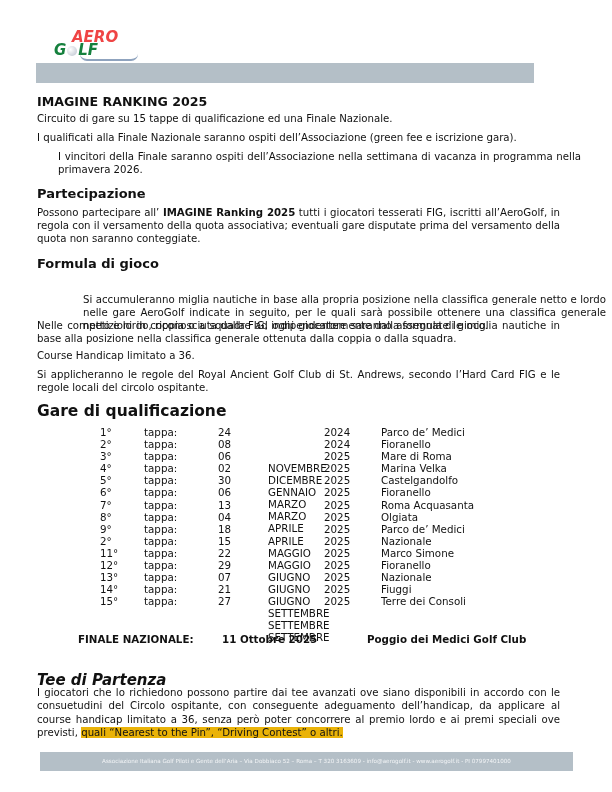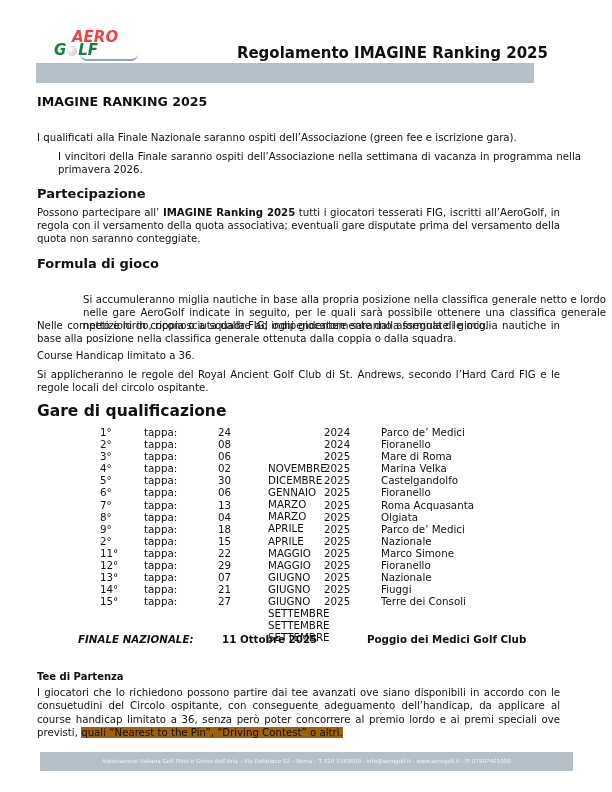--- a/index.html
+++ b/index.html
@@ -30,41 +30,41 @@
     .race-row span { position: absolute; top: 0; }
     .c-num { left: 0; }
     .c-tappa { left: 44px; }
     .c-day { left: 118px; }
     .c-month { left: 168px; margin-top: 36px; }
     .c-year { left: 224px; }
     .c-venue { left: 281px; }
 
     .finale { position: absolute; top: 633px; font-size: 10.3px; font-weight: bold; white-space: nowrap; }
 
-    mark.hl { background: #a16207; color: #111; padding: 0; }
+    mark.hl { background: #eab308; color: #111; padding: 0; }
 
     .footer-bar { position: absolute; left: 40px; top: 752px; width: 533px; height: 19px; background: #b4bfc7;
                   color: #f2f4f6; font-size: 5.6px; line-height: 19px; text-align: center; white-space: nowrap;
                   font-family: "DejaVu Sans", sans-serif; }
   </style>
 </head>
 <body>
 
 <div class="page">
 
   <div class="logo">
     <span class="aero">AERO</span>
     <span class="golf"><span>G</span><span class="ball"></span><span>LF</span></span>
     <span class="swoosh"></span>
   </div>
 
-  <div class="doc-title">Regolamento IMAGINE Ranking 2025</div>
   <div class="header-bar"></div>
 
   <div class="sec-title" style="top:94px; font-size:12.6px;">IMAGINE RANKING 2025</div>
+  <div class="txt" style="top:112px;">Circuito di gare su 15 tappe di qualificazione ed una Finale Nazionale.</div>
   <div class="txt" style="top:131px;">I qualificati alla Finale Nazionale saranno ospiti dell’Associazione (green fee e iscrizione gara).</div>
   <div class="txt" style="top:150px;margin-left:21px;">I vincitori della Finale saranno ospiti dell’Associazione nella settimana di vacanza in programma nella primavera 2026.</div>
 
   <div class="sec-title" style="top:186px; font-size:13px;">Partecipazione</div>
   <div class="txt" style="top:206px;"><span>Possono partecipare all’ </span><b>IMAGINE Ranking 2025</b><span> tutti i giocatori tesserati FIG, iscritti all’AeroGolf, in regola con il versamento della quota associativa; eventuali gare disputate prima del versamento della quota non saranno conteggiate.</span></div>
 
   <div class="sec-title" style="top:256px; font-size:13px;">Formula di gioco</div>
   <div class="txt" style="top:293px;margin-left:46px;">Si accumuleranno miglia nautiche in base alla propria posizione nella classifica generale netto e lordo nelle gare AeroGolf indicate in seguito, per le quali sarà possibile ottenere una classifica generale netto e lordo, riconosciuta dalla FIG, indipendentemente dalla formula di gioco.</div>
   <div class="txt" style="top:319px;">Nelle competizioni in coppia o a squadre ad ogni giocatore saranno assegnate le miglia nautiche in base alla posizione nella classifica generale ottenuta dalla coppia o dalla squadra.</div>
   <div class="txt" style="top:349px;">Course Handicap limitato a 36.</div>
@@ -188,21 +188,21 @@
       <div class="race-row">
         <span class="c-num">15°</span>
         <span class="c-tappa">tappa:</span>
         <span class="c-day">27</span>
         <span class="c-month">SETTEMBRE</span>
         <span class="c-year">2025</span>
         <span class="c-venue">Terre dei Consoli</span>
       </div>
     </div>
 
-  <div class="finale" style="left:78px;font-style:italic;">FINALE NAZIONALE:</div>
+  <div class="finale" style="left:78px;">FINALE NAZIONALE:</div>
   <div class="finale" style="left:222px;">11 Ottobre 2025</div>
   <div class="finale" style="left:367px;">Poggio dei Medici Golf Club</div>
 
-  <div class="sec-title" style="top:671px; font-size:10px;">Tee di Partenza</div>
+  <div class="sec-title" style="top:671px; font-size:15px;font-style:italic;">Tee di Partenza</div>
   <div class="txt" style="top:686px; line-height:13.3px;"><span>I giocatori che lo richiedono possono partire dai tee avanzati ove siano disponibili in accordo con le consuetudini del Circolo ospitante, con conseguente adeguamento dell’handicap, da applicare al course handicap limitato a 36, senza però poter concorrere al premio lordo e ai premi speciali ove previsti, </span><mark class="hl">quali “Nearest to the Pin”, “Driving Contest” o altri.</mark></div>
 
   <div class="footer-bar">Associazione Italiana Golf Piloti e Gente dell’Aria – Via Dobbiaco 52 – Roma – T 320 3163609 - info@aerogolf.it - www.aerogolf.it - PI 07997401000</div>
 </div>
 
 </body></html>

